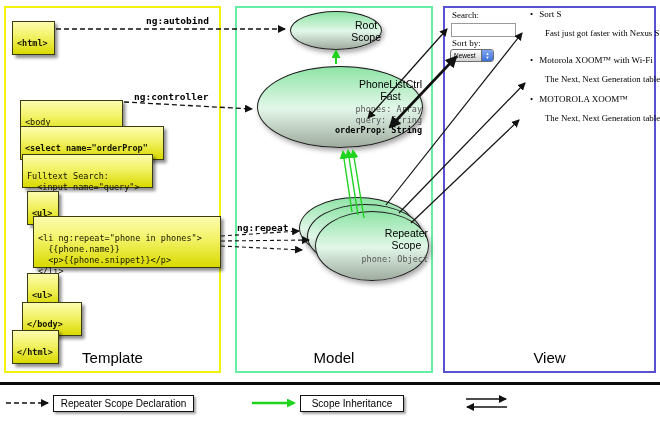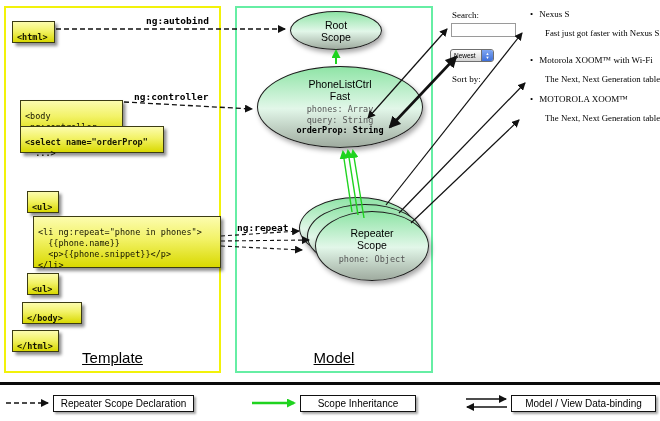--- a/index.html
+++ b/index.html
@@ -1,34 +1,34 @@
 <!DOCTYPE html>
 <html><head>
 <meta charset="utf-8">
 <style>
   html,body{margin:0;padding:0;background:#fff;}
   #stage{position:relative;width:660px;height:421px;background:#fff;overflow:hidden;
          font-family:"Liberation Sans",sans-serif;}
   
   .col{position:absolute;top:6px;height:367px;box-sizing:border-box;background:transparent;}
   .col-label{position:absolute;bottom:4px;left:0;width:100%;text-align:center;
-             font:15px/18px "Liberation Sans",sans-serif;color:#000;text-decoration:underline;}
+             font:15px/18px "Liberation Sans",sans-serif;color:#000;}
   
   .code-box{position:absolute;box-sizing:border-box;
     background:linear-gradient(180deg,#fcfcae 0%,#f2f266 45%,#d9d900 100%);
     border:1px solid #3c3c14;box-shadow:2.5px 3px 3px rgba(0,0,0,.45);
     font:8.5px/11px "DejaVu Sans Mono",monospace;color:#141400;
-    padding:10px 4px;white-space:pre;}
+    padding:16px 4px;white-space:pre;}
   .code-box.bold{font-weight:bold;}
   .ng-label{position:absolute;font:bold 9.5px/11px "DejaVu Sans Mono",monospace;color:#000;}
   
   .ellipse{position:absolute;box-sizing:border-box;border:1.5px solid #1d1d1d;border-radius:50%;
     background:linear-gradient(180deg,#8fe4a6 0%,#e2f7e9 52%,#9fab9f 100%);
     box-shadow:2px 3px 5px rgba(0,0,0,.35);
-    display:flex;flex-direction:column;align-items:center;justify-content:center;}
+    display:flex;flex-direction:column;align-items:flex-end;justify-content:center;}
   .ellipse .title{font:10.5px/12px "Liberation Sans",sans-serif;color:#000;
     text-align:center;white-space:pre;}
   .ellipse .prop{font:8.5px/10.5px "DejaVu Sans Mono",monospace;color:#555;white-space:pre;}
   .ellipse .prop.bold{color:#000;font-weight:bold;}
   
   .v-label{position:absolute;font:9px/11px "Liberation Serif",serif;color:#000;}
   #search-input{position:absolute;left:451px;top:23px;width:59px;height:12px;
     border:1px solid #9a9a9a;background:#fff;font:8px "Liberation Serif",serif;padding:0 2px;}
   .dropdown{position:absolute;left:450px;top:49px;width:44px;height:13px;box-sizing:border-box;
     border:1px solid #6f6f6f;border-radius:3px;background:linear-gradient(180deg,#fff,#d4d4d4);
@@ -54,27 +54,32 @@
 <body>
 
 <div id="stage">
 
   <div class="col" style="left:4px;width:217px;border:2px solid #f2f20a;">
     <div class="col-label">Template</div>
   </div>
   <div class="col" style="left:235px;width:198px;border:2px solid #66eea4;">
     <div class="col-label">Model</div>
   </div>
+  <div class="col" style="left:443px;width:213px;border:2px solid #5a50d2;">
+    <div class="col-label">View</div>
+  </div>
 
   <div class="code-box bold" style="left:12px;top:21px;width:43px;height:16px;">&lt;html&gt;</div>
   <div class="code-box" style="left:20px;top:88px;width:103px;height:37px;margin-top:12px;">&lt;body
  ng:controller=
  "PhoneListCtrl"&gt;</div>
   <div class="code-box bold" style="left:20px;top:126px;width:144px;height:27px;">&lt;select name="orderProp"
   ...&gt;</div>
+  <div class="code-box" style="left:22px;top:154px;width:131px;height:28px;">Fulltext Search:
+  &lt;input name="query"&gt;</div>
   <div class="code-box bold" style="left:27px;top:191px;width:32px;height:16px;">&lt;ul&gt;</div>
   <div class="code-box" style="left:33px;top:216px;width:188px;height:52px;">&lt;li ng:repeat="phone in phones"&gt;
   {{phone.name}}
   &lt;p&gt;{{phone.snippet}}&lt;/p&gt;
 &lt;/li&gt;</div>
   <div class="code-box bold" style="left:27px;top:273px;width:32px;height:16px;">&lt;ul&gt;</div>
   <div class="code-box bold" style="left:22px;top:302px;width:60px;height:16px;">&lt;/body&gt;</div>
   <div class="code-box bold" style="left:12px;top:330px;width:47px;height:16px;">&lt;/html&gt;</div>
 
   <div class="ng-label" style="left:146px;top:15px;">ng:autobind</div>
@@ -97,55 +102,54 @@
   <div class="ellipse" style="left:299px;top:197px;width:116px;height:62px;"></div>
   <div class="ellipse" style="left:307px;top:204px;width:116px;height:64px;"></div>
   <div class="ellipse" style="left:315px;top:211px;width:114px;height:70px;">
     <div class="title">Repeater
 Scope</div>
     <div class="prop" style="margin-top:3px;">phone: Object</div>
   </div>
 
   <div class="v-label" style="left:452px;top:10px;">Search:</div>
   <input id="search-input" type="text" value="" style="">
-  <div class="v-label" style="left:452px;top:38px;margin-top:36px;">Sort by:</div>
+  <div class="v-label" style="left:452px;top:38px;">Sort by:</div>
   <div class="dropdown">
     <span class="dd-text">Newest</span>
     <span class="dd-stepper">
         <span>▲</span>
         <span>▼</span>
       </span>
   </div>
 
   <div class="v-item" style="top:9px;">
     <div class="t-row">
         <span class="dot">•</span>
-      <span class="t">Nexus S</span>
+      <span class="t">Sort S</span>
       </div>
     <div class="d">Fast just got faster with Nexus S.</div>
   </div>
   <div class="v-item" style="top:55px;">
     <div class="t-row">
         <span class="dot">•</span>
       <span class="t">Motorola XOOM™ with Wi-Fi</span>
       </div>
     <div class="d">The Next, Next Generation tablet.</div>
   </div>
   <div class="v-item" style="top:94px;">
     <div class="t-row">
         <span class="dot">•</span>
       <span class="t">MOTOROLA XOOM™</span>
       </div>
     <div class="d">The Next, Next Generation tablet.</div>
   </div>
 
   <div id="divider"></div>
   <div class="legend-box" style="left:53px;top:395px;width:141px;">Repeater Scope Declaration</div>
-  <div class="legend-box" style="left:300px;top:395px;width:116px;">Scope Inheritance</div>
-  <div class="legend-box" style="left:511px;top:395px;width:145px;">Model / View Data-binding</div>
+  <div class="legend-box" style="left:300px;top:395px;width:104px;">Scope Inheritance</div>
 
   <svg id="wires" width="660" height="421" viewBox="0 0 660 421">
     <defs>
       <marker id="mA" markerUnits="userSpaceOnUse" markerWidth="8" markerHeight="8" refX="7" refY="4" orient="auto">
         <path d="M0,0 L8,4 L0,8 z" fill="#111"></path>
       </marker>
       <marker id="mAs" markerUnits="userSpaceOnUse" markerWidth="8" markerHeight="8" refX="7" refY="4" orient="auto-start-reverse">
         <path d="M0,0 L8,4 L0,8 z" fill="#111"></path>
       </marker>
       <marker id="mB" markerUnits="userSpaceOnUse" markerWidth="12" markerHeight="12" refX="10" refY="6" orient="auto">

